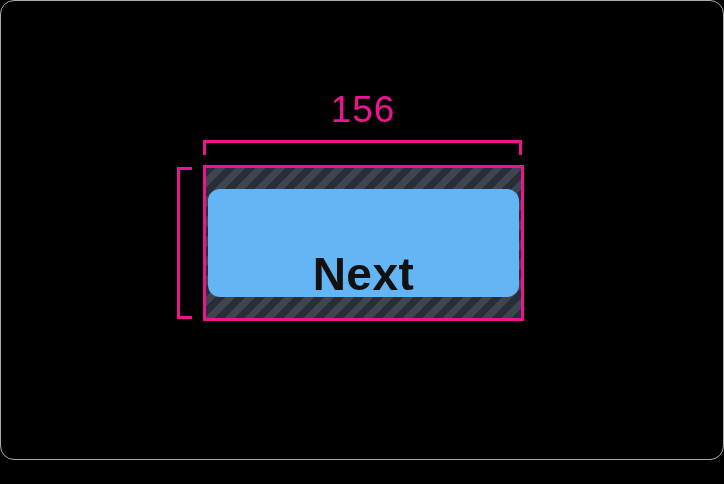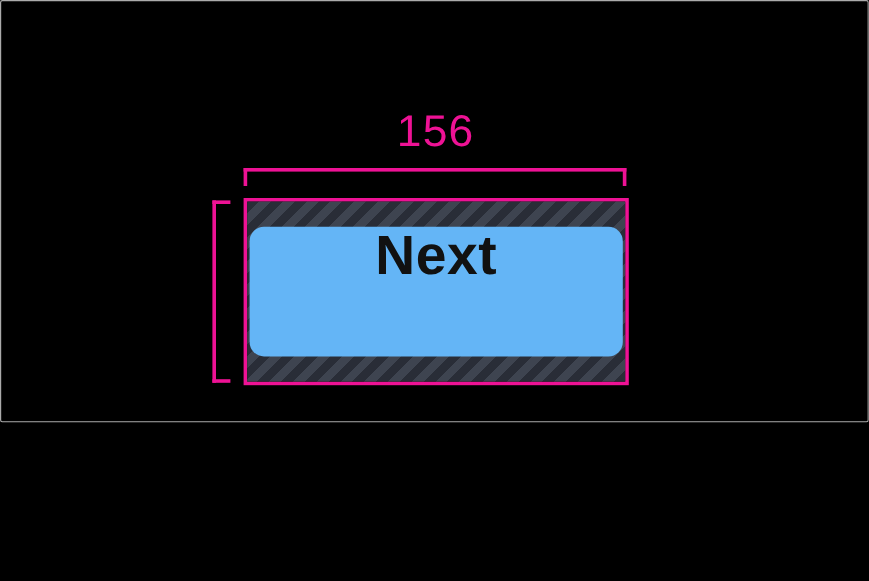--- a/index.html
+++ b/index.html
@@ -4,25 +4,25 @@
 <style>
   html, body {
     margin: 0;
     padding: 0;
     background: #000;
     font-family: "Liberation Sans", sans-serif;
   }
   .screen {
     position: relative;
     width: 724px;
-    height: 352px;
+    height: 460px;
     box-sizing: border-box;
     background: var(--background, #000000);
     border: 1px solid var(--frame-border, #ababab);
-    border-radius: 2px;
+    border-radius: 14px;
     overflow: hidden;
   }
   
   .dim-label {
     position: absolute;
     color: var(--annotation-pink, #ee1295);
     font-size: 37px;
     line-height: 38px;
     font-weight: 400;
     letter-spacing: 1px;
@@ -104,21 +104,21 @@
   .next-button {
     position: absolute;
     left: 2px;
     top: 21px;
     width: 311px;
     height: 108px;
     border-radius: 12px;
     background: var(--button-fill, #64b5f6);
     border: none;
     display: flex;
-    align-items: flex-start;
+    align-items: flex-end;
     justify-content: center;
     cursor: pointer;
     padding: 0;
   }
   .next-button .btn-label {
     color: var(--button-text, #111111);
     font-family: "Liberation Sans", sans-serif;
     font-size: 46px;
     font-weight: 600;
     line-height: 1;

